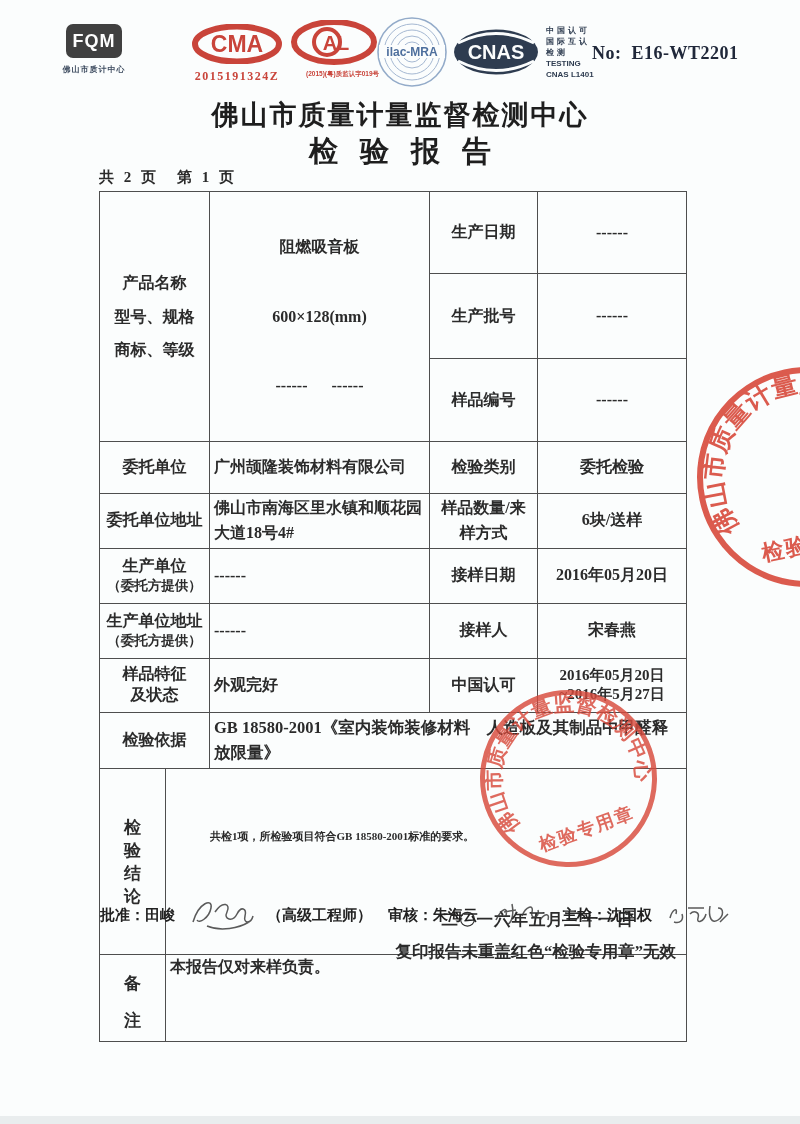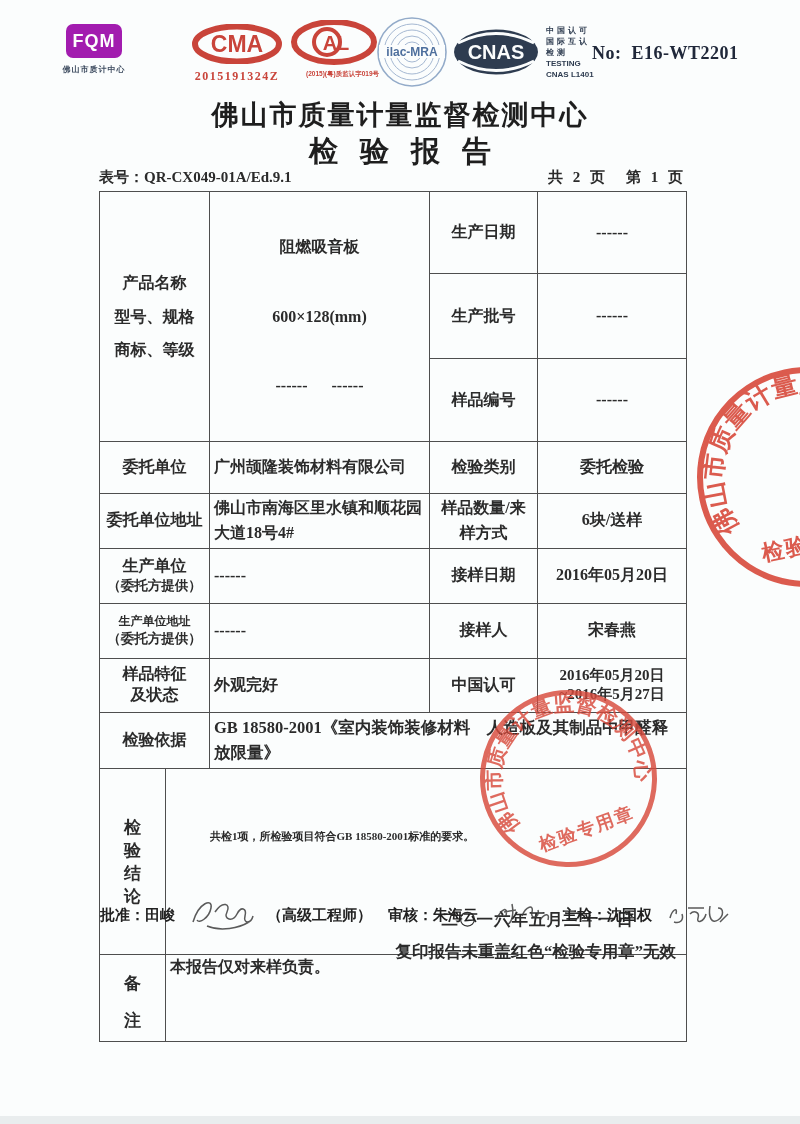--- a/index.html
+++ b/index.html
@@ -8,21 +8,21 @@
     width:800px; height:1124px; position:relative; overflow:hidden;
     background:#fbfdfd;
     font-family:"Liberation Serif", serif;
     color:#2b2b2b;
   }
   .abs { position:absolute; }
 
   
   .fqm-wrap { left:56px; top:24px; width:76px; text-align:center; }
   .fqm-box {
-    width:56px; height:34px; margin:0 auto; background:#a21caf; border-radius:7px;
+    width:56px; height:34px; margin:0 auto; background:#404040; border-radius:7px;
     color:#fdfdfd; font:bold 18px "Liberation Sans", sans-serif;
     display:flex; align-items:center; justify-content:center; letter-spacing:1px;
   }
   .fqm-cap { font:bold 8px "Liberation Sans", sans-serif; color:#3c4a5e; margin-top:6px; letter-spacing:1px; }
 
   .cma-wrap { left:191px; top:24px; width:92px; text-align:center; }
   .cma-cap { font:bold 12px "Liberation Serif", serif; color:#c9443a; letter-spacing:1.5px; margin-top:1px; }
 
   .cal-wrap { left:289px; top:20px; width:90px; text-align:right; }
   .cal-cap { font:bold 6.5px "Liberation Sans", sans-serif; color:#c9443a; margin-top:0px; }
@@ -135,21 +135,20 @@
   <div>TESTING</div>
   <div>CNAS L1401</div>
 </div>
 
 <div class="abs report-no pre">No:  E16-WT2201</div>
 
 <div class="abs title">佛山市质量计量监督检测中心</div>
 <div class="abs subtitle">检验报告</div>
 
 <div class="abs formline">
-  <span>表号：QR-CX049-01A/Ed.9.1</span>
   <span class="pg pre">共 2 页　第 1 页</span>
 </div>
 
 <table class="report">
   <colgroup>
     <col style="width:66px">
       <col style="width:44px">
       <col style="width:220px">
     <col style="width:108px">
       <col style="width:149px">
@@ -201,21 +200,21 @@
       <div>生产单位</div>
       <div class="sm">（委托方提供）</div>
     </td>
     <td class="l">------</td>
     <td class="c">接样日期</td>
     <td class="c">2016年05月20日</td>
   </tr>
 
   <tr class="h55">
     <td class="c" colspan="2">
-      <div class="sm" style="font-size:12px">生产单位地址</div>
+      <div class="sm" style="font-size:16px">生产单位地址</div>
       <div class="sm">（委托方提供）</div>
     </td>
     <td class="l">------</td>
     <td class="c">接样人</td>
     <td class="c">宋春燕</td>
   </tr>
 
   <tr class="h54">
     <td class="c" colspan="2">
       <div>样品特征</div>

